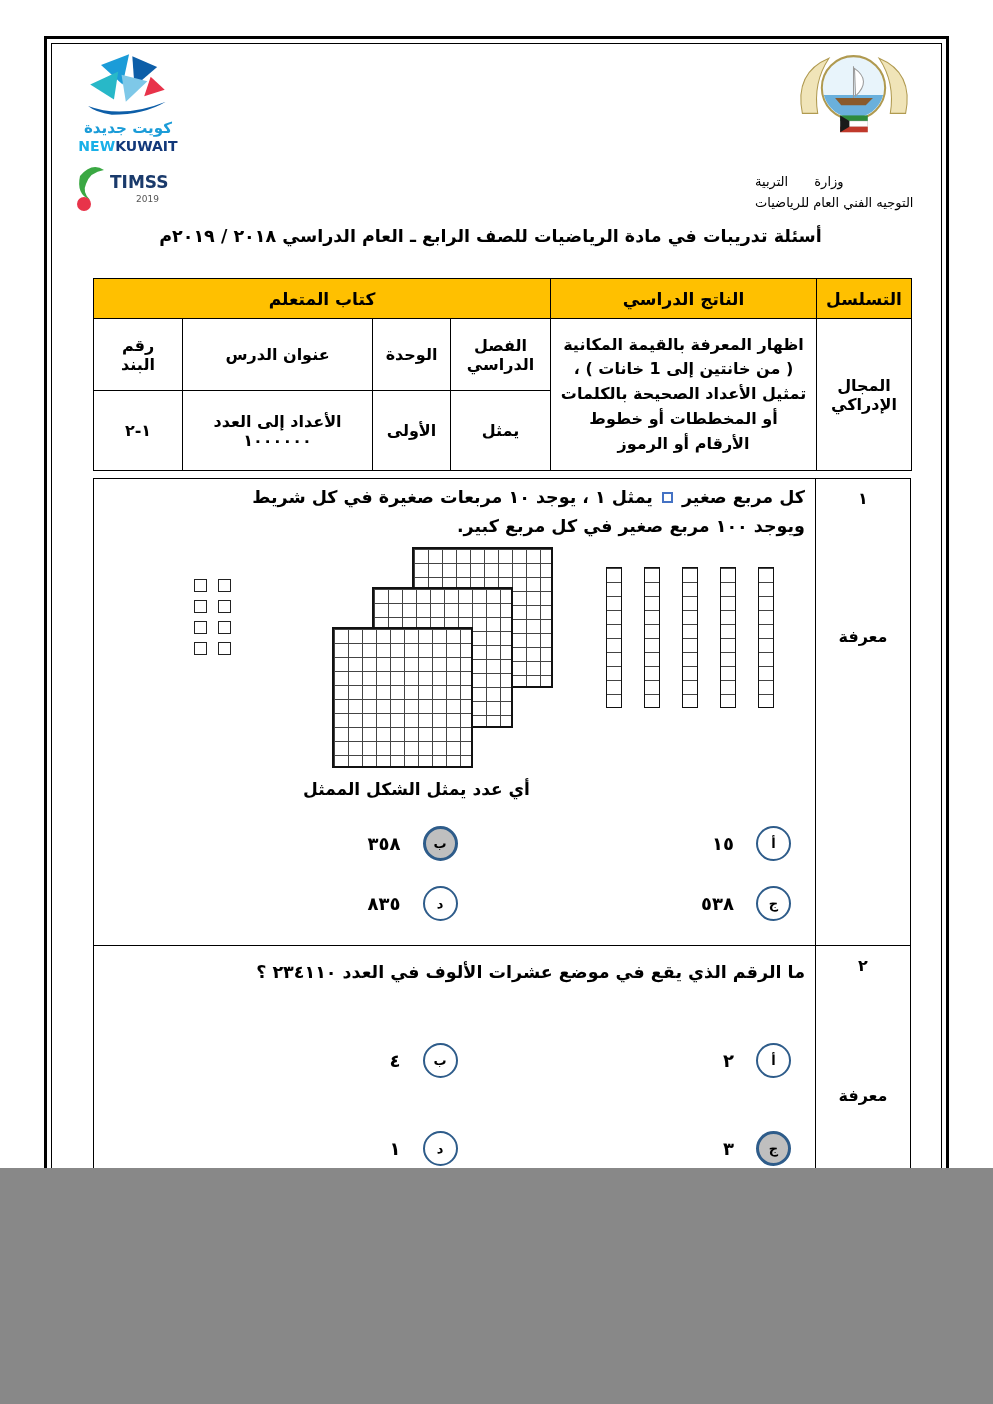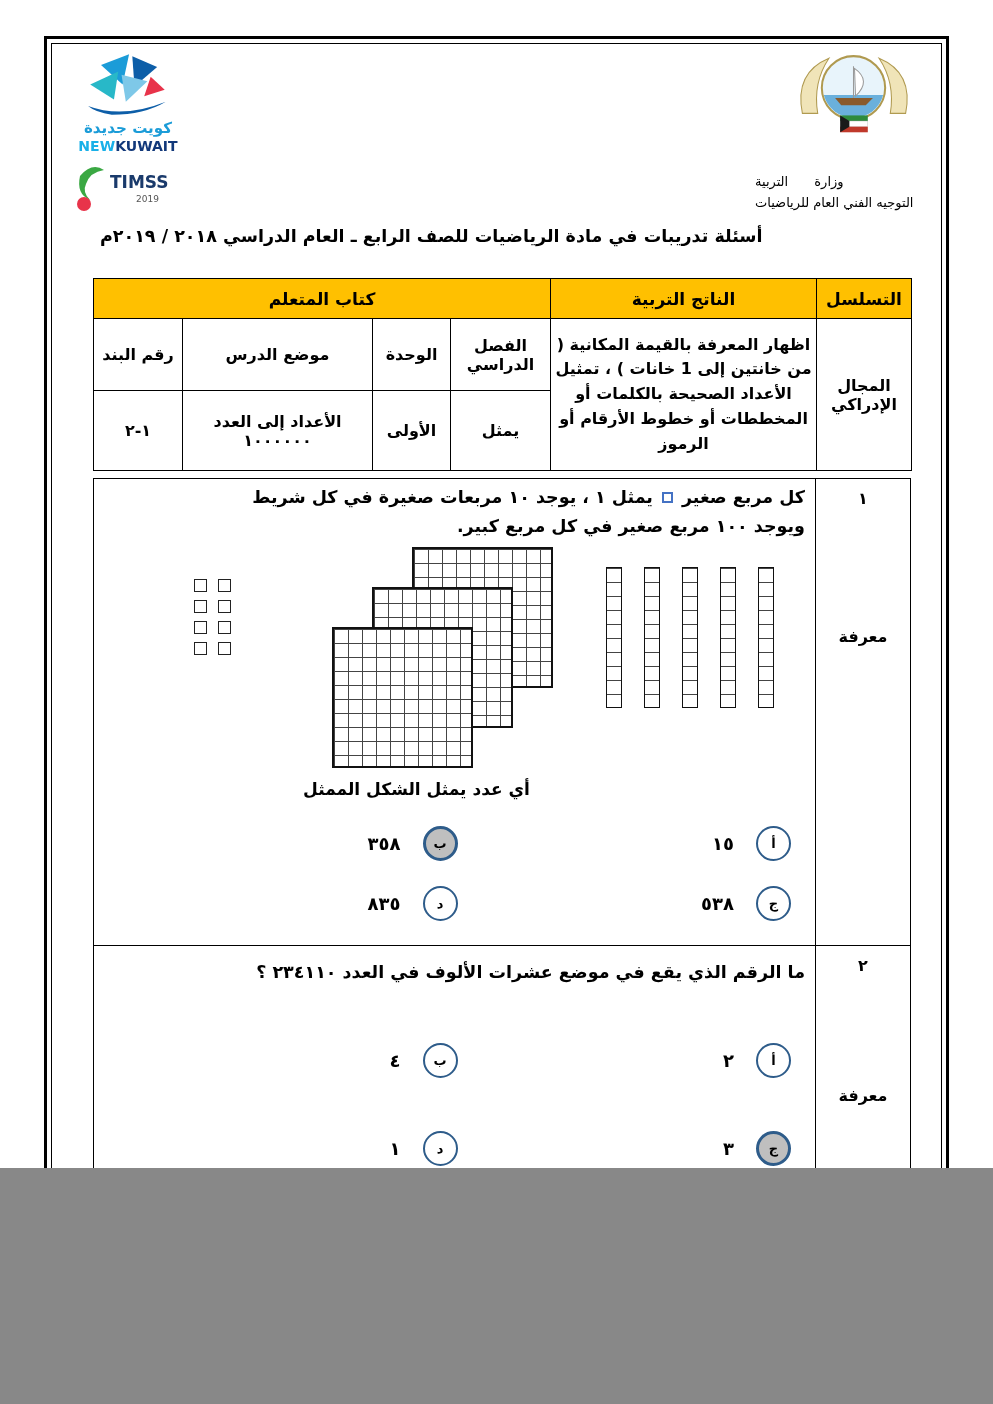--- a/index.html
+++ b/index.html
@@ -11,28 +11,28 @@
   .frame-inner { position: absolute; inset: 4px; border: 1px solid #000; }
 
   
   .nk-logo { position: absolute; left: 68px; top: 52px; width: 120px; height: 108px; }
   .timss-logo { position: absolute; left: 70px; top: 160px; width: 112px; height: 56px; }
   .emblem { position: absolute; left: 788px; top: 50px; width: 132px; height: 92px; }
   .ministry { position: absolute; left: 755px; top: 140px; width: 200px; text-align: left;
               font-size: 13px; font-weight: normal; line-height: 1.6; margin-top: 32px; }
   .ministry .l1 { word-spacing: 22px; }
 
-  .page-title { position: absolute; top: 226px; left: 100px; right: 112px; text-align: left;
+  .page-title { position: absolute; top: 226px; left: 100px; right: 112px; text-align: center;
                 font-weight: bold; font-size: 17.5px; }
 
   
   table.info-table { position: absolute; left: 93px; top: 278px; width: 818px;
                      border-collapse: collapse; table-layout: fixed; }
   table.info-table th, table.info-table td { border: 1px solid #000; text-align: center;
-                     vertical-align: middle; font-weight: bold; font-size: 16px; padding: 0; }
+                     vertical-align: middle; font-weight: bold; font-size: 16px; padding: 9px; }
   table.info-table tr.head th { background: #FFC000; height: 40px; font-size: 17px; }
   table.info-table tr.r2 td { height: 72px; }
   table.info-table tr.r3 td { height: 80px; }
   td.outcome-cell { font-size: 15px; line-height: 1.55; padding: 4px 10px; }
   td.lesson-val { padding: 0 28px; }
 
   
   .questions { position: absolute; left: 93px; top: 478px; width: 818px; height: 747px;
                border: 1px solid #000; }
   .q-row { position: absolute; left: 0; right: 0; }
@@ -141,29 +141,29 @@
       <col style="width:95px">
         <col style="width:266px">
         <col style="width:100px">
       <col style="width:78px">
         <col style="width:190px">
         <col style="width:89px">
     </colgroup>
     <tbody>
         <tr class="head">
       <th>التسلسل</th>
-      <th>الناتج التربية</th>
+      <th>الناتج الدراسي</th>
       <th colspan="4">كتاب المتعلم</th>
     </tr>
     <tr class="r2">
       <td rowspan="2">المجال الإدراكي</td>
       <td rowspan="2" class="outcome-cell">اظهار المعرفة بالقيمة المكانية ( من خانتين إلى 1 خانات )  ، تمثيل الأعداد الصحيحة بالكلمات أو المخططات أو خطوط الأرقام أو الرموز</td>
       <td>الفصل الدراسي</td>
       <td>الوحدة</td>
-      <td>موضع الدرس</td>
+      <td>عنوان الدرس</td>
       <td>رقم البند</td>
     </tr>
     <tr class="r3">
       <td>يمثل</td>
       <td>الأولى</td>
       <td class="lesson-val">الأعداد إلى العدد ١٠٠٠٠٠٠</td>
       <td>١-٢</td>
     </tr>
   </tbody>
     </table>

